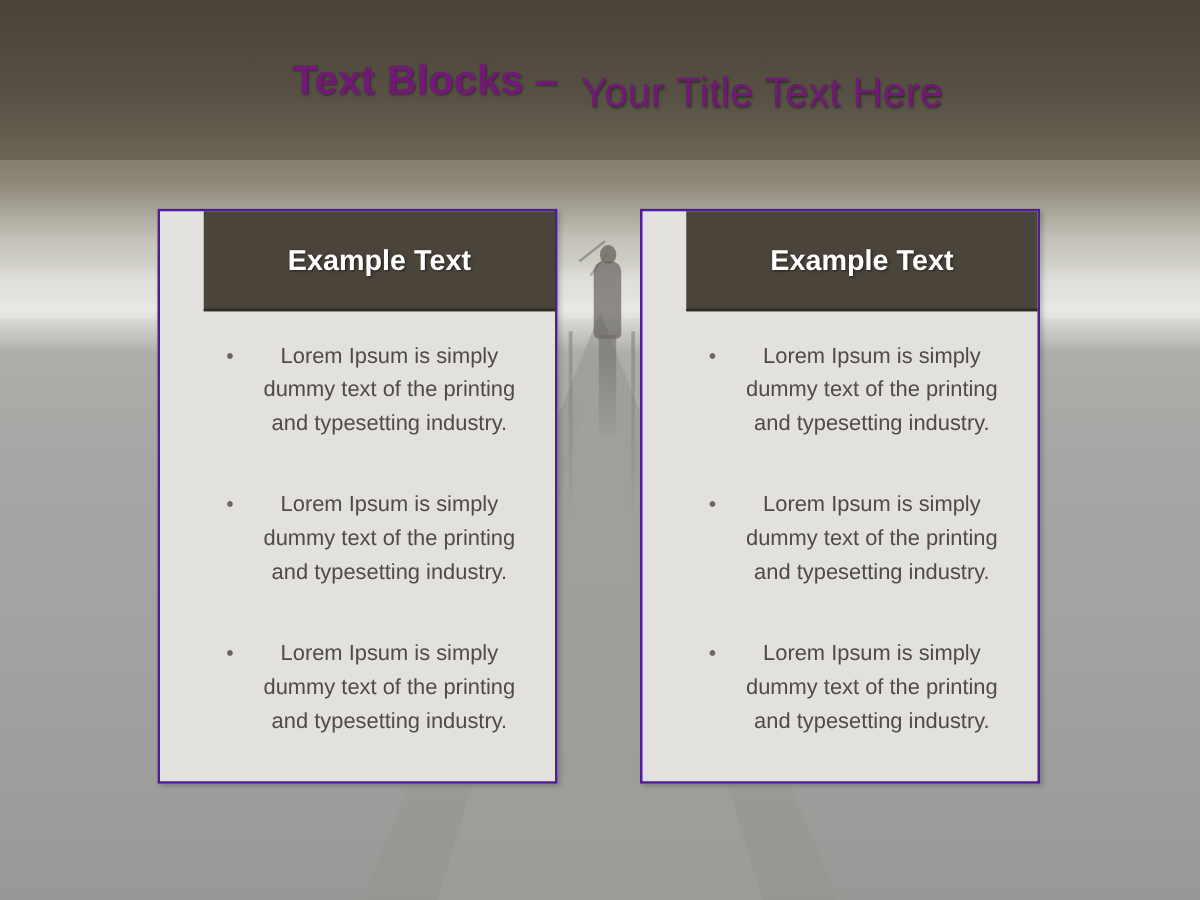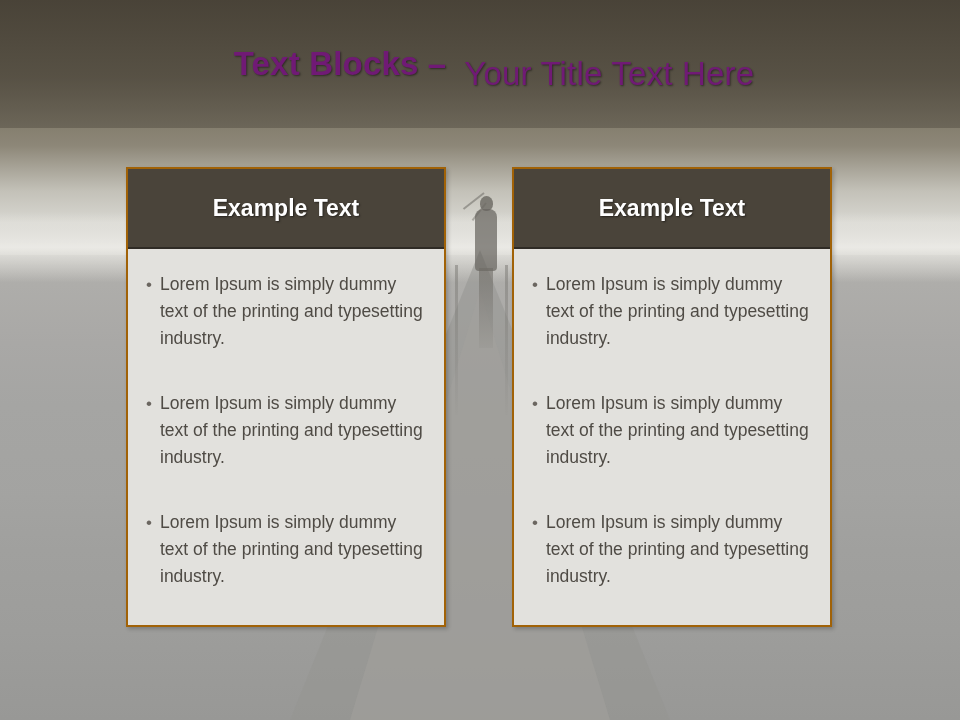--- a/index.html
+++ b/index.html
@@ -177,24 +177,25 @@
   .slide-title .rest {
     font-weight: normal;
   }
 
   
   .card {
     position: absolute;
     top: 167px;
     width: 320px;
     height: 460px;
-    border: 2px solid #a16207;
+    border: 2px solid #4c1d95;
     box-sizing: border-box;
     background: #e2e1dd;
     box-shadow: 2px 2px 4px rgba(0,0,0,0.22);
+    padding-left: 35px;
   }
   #card-left  { left: 126px; }
   #card-right { left: 512px; }
 
   .card-header {
     height: 80px;
     background: #4a443a;
     display: flex;
     align-items: center;
     justify-content: center;
@@ -224,20 +225,21 @@
     text-align: center;
     font-size: 17px;
     line-height: 27px;
     color: #6b6660;
   }
   .bullet-text {
     flex: 1 1 auto;
     font-size: 17.5px;
     line-height: 27px;
     color: #4f4b45;
+    text-align: center;
   }
 </style>
 </head>
 <body>
 
 <div id="slide">
 
   <div class="bg-sky"></div>
   <div class="bg-water"></div>
   <div class="bg-lower"></div>

